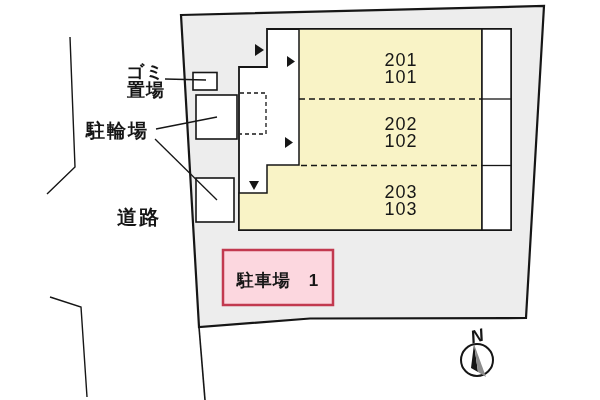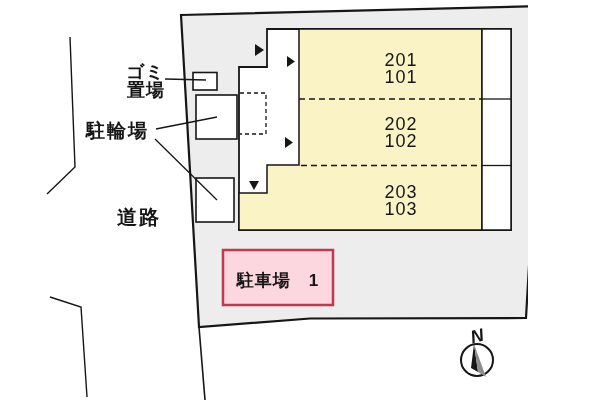--- a/index.html
+++ b/index.html
@@ -1,18 +1,18 @@
 <!DOCTYPE html>
 <html><head>
 <meta charset="utf-8">
 <style>
   html,body{margin:0;padding:0;background:#ffffff;}
   .stage{
     position:relative;
-    width:528px;height:400px;
+    width:600px;height:400px;
     background:#ec4899;
     font-family:"Liberation Sans","DejaVu Sans",sans-serif;
     overflow:hidden;
   }
   svg{display:block;}
   text{fill:#161616;}
   .room-num{font-size:18px;font-weight:normal;letter-spacing:1px;}
   .jp-label{font-size:18px;font-weight:bold;letter-spacing:1px;}
   .jp-label-lg{font-size:19px;font-weight:bold;letter-spacing:2px;}
   .jp-road{font-size:20px;font-weight:bold;letter-spacing:2px;}

